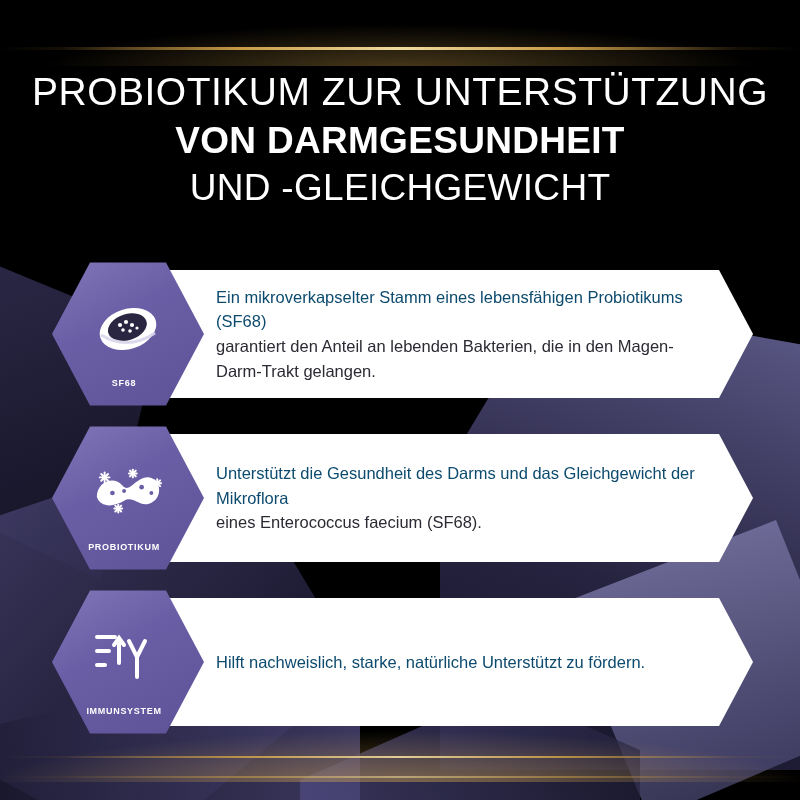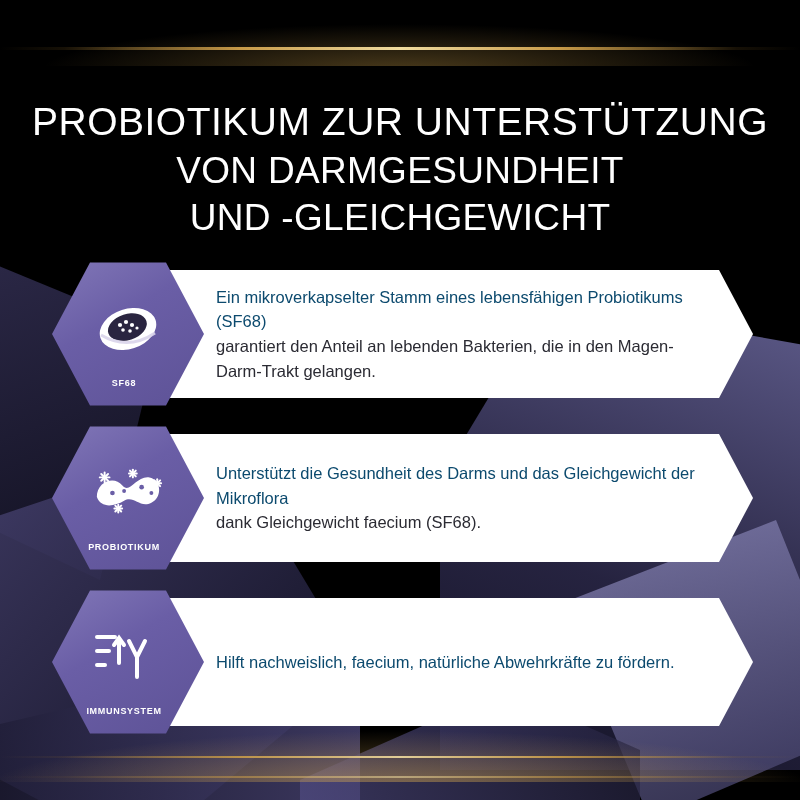--- a/index.html
+++ b/index.html
@@ -102,34 +102,33 @@
 
   
   .headline {
     position: absolute;
     top: 70px;
     left: 0; right: 0;
     text-align: center;
     color: #ffffff;
     z-index: 5;
     padding: 0 20px;
-    margin-top: 30px;
   }
   .headline .l1 {
     display: block;
     font-size: 39px;
     letter-spacing: .5px;
     line-height: 1.13;
     font-weight: 400;
     white-space: nowrap;
   }
   .headline .l2 {
     display: block;
     font-size: 37px;
-    font-weight: 400;
+    font-weight: 700;
     line-height: 1.22;
     letter-spacing: .3px;
     margin-top: 4px;
   }
   .headline .l3 {
     display: block;
     font-size: 37px;
     font-weight: 400;
     line-height: 1.22;
     letter-spacing: .3px;
@@ -265,21 +264,21 @@
         </div>
         <div class="hex-label">SF68</div>
       </div>
     </div>
 
     <div class="feature">
       <div class="banner">
         <div class="banner-text">
           <span class="bold">Unterstützt die Gesundheit des Darms und das Gleichgewicht der Mikroflora</span>
           <br>
-          <span>dank Gleichgewicht faecium (SF68).</span>
+          <span>eines Enterococcus faecium (SF68).</span>
         </div>
       </div>
       <div class="hexwrap">
         <div class="hex">
           <div class="hex-icon">
             <svg width="76" height="50" viewBox="0 0 76 50" aria-hidden="true">
               <path d="M6 30 C6 14, 24 8, 32 18 C40 28, 46 8, 60 10 C72 12, 74 30, 62 36 C50 42, 44 28, 34 34 C24 40, 10 42, 6 30 Z" fill="#ffffff"></path>
               <g fill="#6a5ea6">
                 <circle cx="22" cy="26" r="2.4"></circle>
                 <circle cx="34" cy="24" r="2"></circle>
@@ -315,21 +314,21 @@
             </svg>
           </div>
         </div>
         <div class="hex-label">PROBIOTIKUM</div>
       </div>
     </div>
 
     <div class="feature">
       <div class="banner">
         <div class="banner-text">
-          <span class="bold">Hilft nachweislich, faecium, natürliche Abwehrkräfte zu fördern.</span>
+          <span class="bold">Hilft nachweislich, starke, natürliche Unterstützt zu fördern.</span>
           <span></span>
         </div>
       </div>
       <div class="hexwrap">
         <div class="hex">
           <div class="hex-icon">
             <svg width="74" height="54" viewBox="0 0 74 54" aria-hidden="true">
               <g stroke="#ffffff" stroke-width="4" stroke-linecap="round" fill="none">
                 <line x1="6" y1="8" x2="24" y2="8"></line>
                 <line x1="6" y1="22" x2="18" y2="22"></line>

